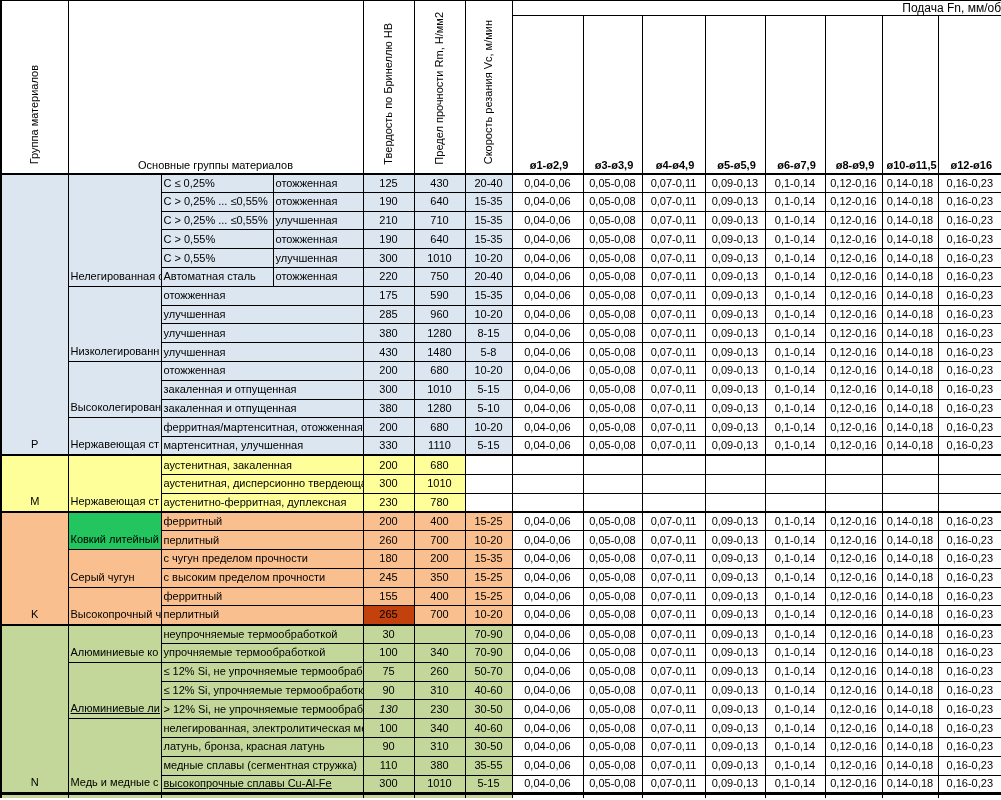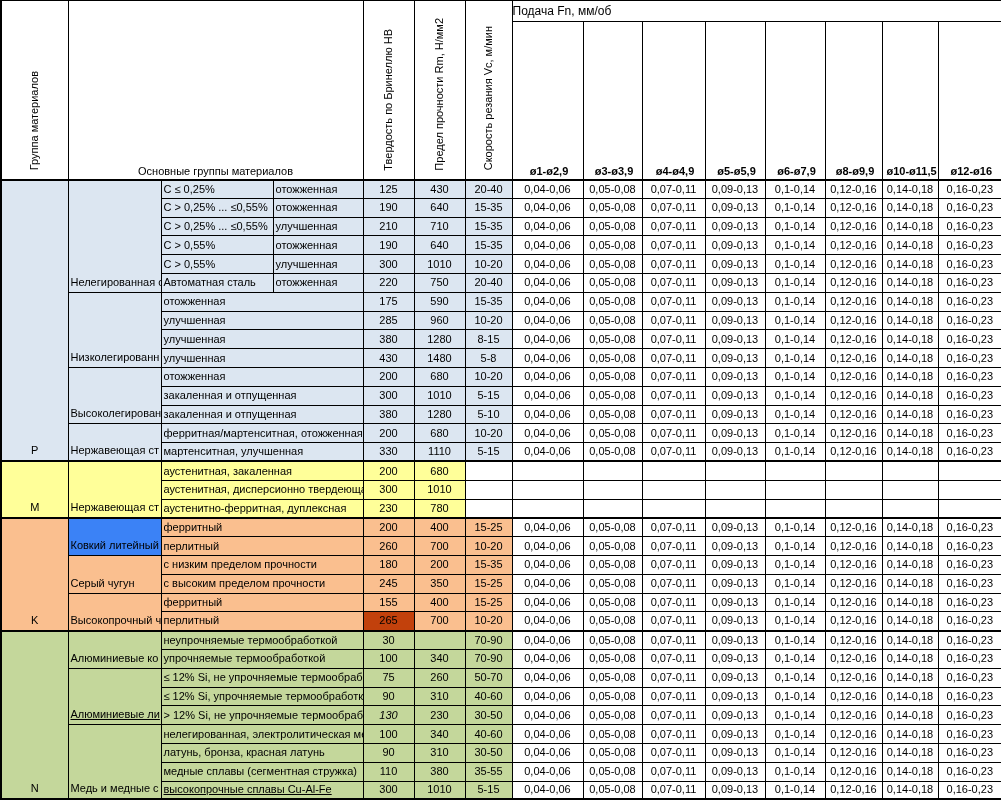--- a/index.html
+++ b/index.html
@@ -9,21 +9,21 @@
     font-size:11px;color:#000;
   }
   table{border-collapse:collapse;table-layout:fixed;width:1001px;}
   th,td{
     border:1px solid #000;overflow:hidden;white-space:nowrap;
     padding:0 2px;box-sizing:border-box;
   }
   thead th{background:#fff;font-weight:normal;vertical-align:bottom;}
   tr.h-top{height:15px;}
   tr.h-sub{height:158px;}
-  .feed-title{text-align:left;vertical-align:middle;padding:0;font-size:12px;height:21px;}
+  .feed-title{text-align:right;vertical-align:middle;padding:0;font-size:12px;height:15px;}
   .feed-col{font-weight:bold;text-align:center;padding:0 1px 2px 4px;}
   .main-h{text-align:center;padding:0 2px 2px 2px;}
   .vh{text-align:center;padding:0 0 6px 0;}
   .rot{writing-mode:vertical-rl;transform:rotate(180deg);display:inline-block;line-height:13px;}
   tbody tr{height:18.8px;}
   tbody td{vertical-align:middle;line-height:13px;}
   .c-group{vertical-align:bottom;text-align:center;padding-bottom:3px;}
   .c-family{vertical-align:bottom;padding-bottom:3px;}
   .c-num{text-align:center;padding:0;}
   .blank{background:#fff;}
@@ -338,21 +338,21 @@
           <td class="c-num blank"></td>
           <td class="c-num blank"></td>
           <td class="c-num blank"></td>
           <td class="c-num blank"></td>
           <td class="c-num blank"></td>
           <td class="c-num blank"></td>
           <td class="c-num blank col-last"></td>
         </tr>
         <tr>
           <td class="c-group col-first sec-top" rowspan="6" style="background: rgb(250, 191, 143);">K</td>
-          <td class="c-family sec-top" rowspan="2" style="background: #3b82f6; margin-top: 16px;">Ковкий литейный</td>
+          <td class="c-family sec-top" rowspan="2" style="background: #22c55e; margin-top: 16px;">Ковкий литейный</td>
           <td class="c-sub sec-top" colspan="2" style="background: rgb(250, 191, 143);">ферритный</td>
           <td class="c-num sec-top" style="background: rgb(250, 191, 143);">200</td>
           <td class="c-num sec-top" style="background: rgb(250, 191, 143);">400</td>
           <td class="c-num sec-top" style="background: rgb(250, 191, 143);">15-25</td>
           <td class="c-num blank sec-top">0,04-0,06</td>
           <td class="c-num blank sec-top">0,05-0,08</td>
           <td class="c-num blank sec-top">0,07-0,11</td>
           <td class="c-num blank sec-top">0,09-0,13</td>
           <td class="c-num blank sec-top">0,1-0,14</td>
           <td class="c-num blank sec-top">0,12-0,16</td>
@@ -368,21 +368,21 @@
           <td class="c-num blank">0,05-0,08</td>
           <td class="c-num blank">0,07-0,11</td>
           <td class="c-num blank">0,09-0,13</td>
           <td class="c-num blank">0,1-0,14</td>
           <td class="c-num blank">0,12-0,16</td>
           <td class="c-num blank">0,14-0,18</td>
           <td class="c-num blank col-last">0,16-0,23</td>
         </tr>
         <tr>
           <td class="c-family" rowspan="2" style="background: rgb(250, 191, 143);">Серый чугун</td>
-          <td class="c-sub" colspan="2" style="background: rgb(250, 191, 143);">с низким пределом прочности</td>
+          <td class="c-sub" colspan="2" style="background: rgb(250, 191, 143);">с чугун пределом прочности</td>
           <td class="c-num" style="background: rgb(250, 191, 143);">180</td>
           <td class="c-num" style="background: rgb(250, 191, 143);">200</td>
           <td class="c-num" style="background: rgb(250, 191, 143);">15-35</td>
           <td class="c-num blank">0,04-0,06</td>
           <td class="c-num blank">0,05-0,08</td>
           <td class="c-num blank">0,07-0,11</td>
           <td class="c-num blank">0,09-0,13</td>
           <td class="c-num blank">0,1-0,14</td>
           <td class="c-num blank">0,12-0,16</td>
           <td class="c-num blank">0,14-0,18</td>

